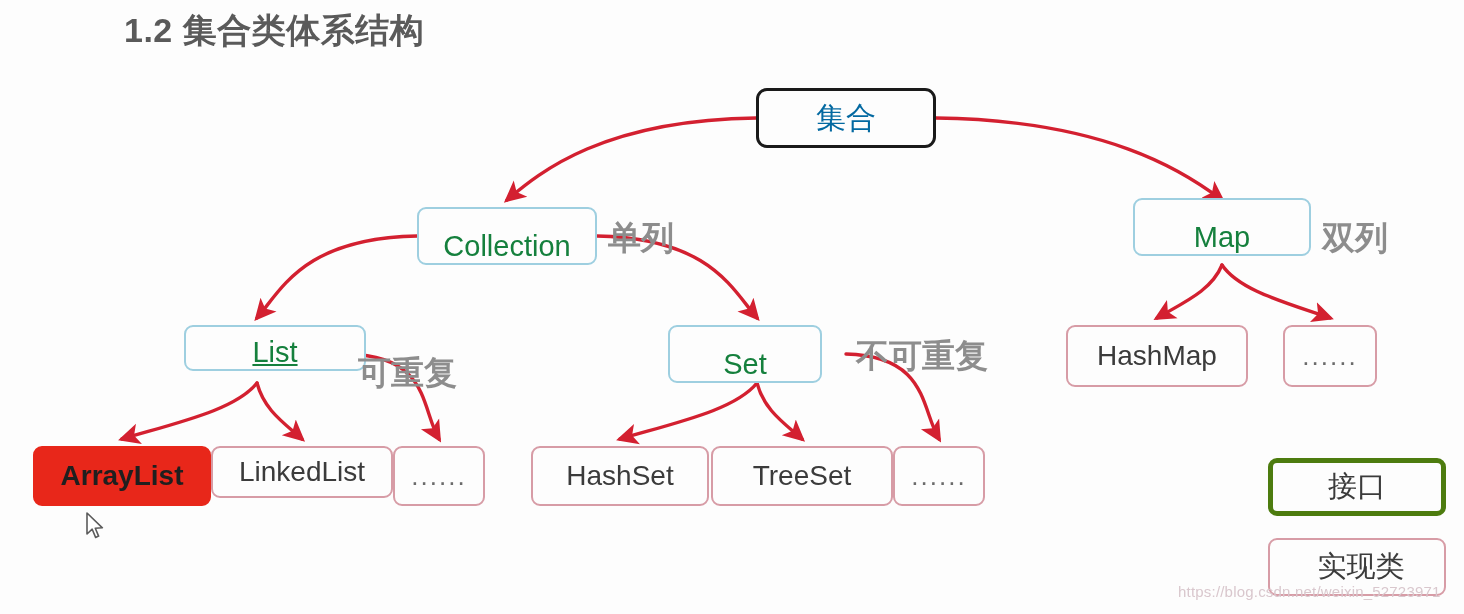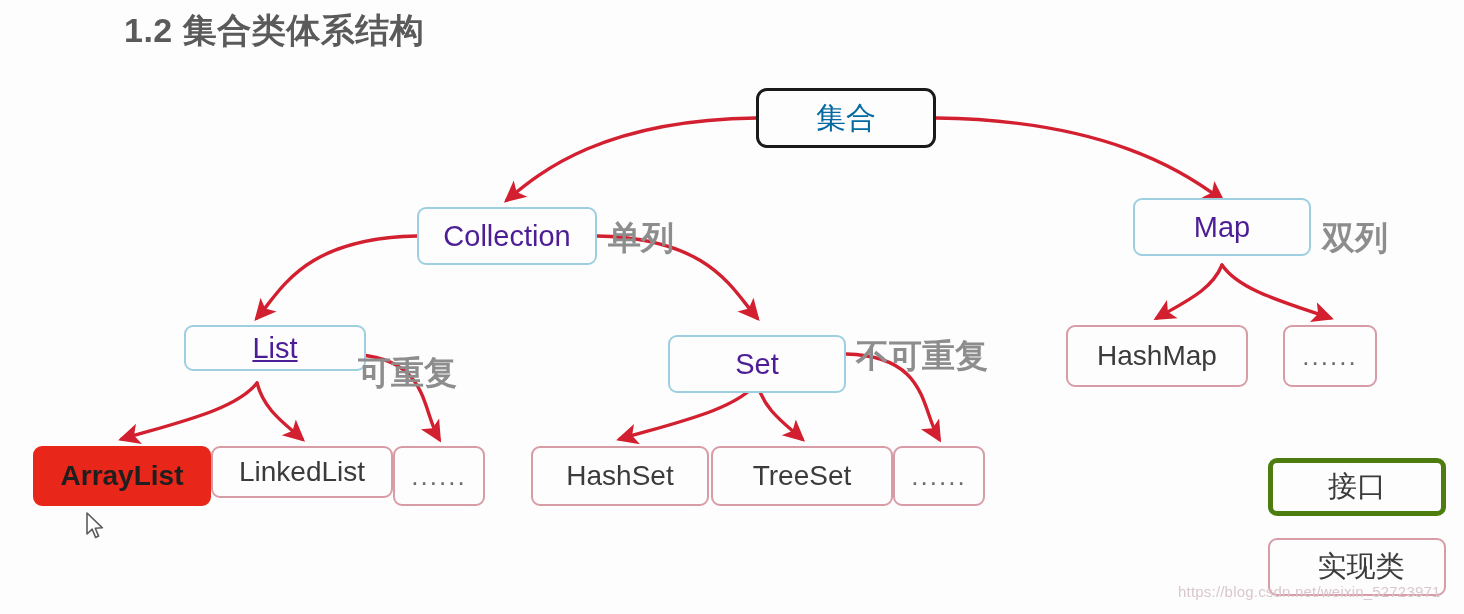--- a/index.html
+++ b/index.html
@@ -50,21 +50,22 @@
   }
   .node.root {
     border: 3px solid #1a1a1a;
     border-radius: 11px;
     font-size: 30px;
     color: #0369a1;
   }
   .node.iface {
     border: 2px solid #9ecfe0;
     font-size: 29px;
-    color: #4c1d95;
+    color: #15803d;
+    align-items: flex-end;
   }
   .node.impl {
     border: 2px solid #d79ca6;
     font-size: 28px;
     color: #3b3b3b;
   }
   .node.impl.highlight {
     background: #e8271a;
     border-color: #e8271a;
     color: #1f1f1f;
@@ -152,21 +153,21 @@
       </div>
       <div class="node iface" style="left: 417px; top: 207px; width: 180px; height: 58px;">
         <span>Collection</span>
       </div>
       <div class="node iface" style="left: 1133px; top: 198px; width: 178px; height: 58px;">
         <span>Map</span>
       </div>
       <div class="node iface" style="left: 184px; top: 325px; width: 182px; height: 46px; text-decoration: underline;">
         <span>List</span>
       </div>
-      <div class="node iface" style="left: 668px; top: 335px; width: 178px; height: 58px;">
+      <div class="node iface" style="left: 668px; top: 325px; width: 154px; height: 58px;">
         <span>Set</span>
       </div>
       <div class="node impl" style="left: 1066px; top: 325px; width: 182px; height: 62px;">
         <span>HashMap</span>
       </div>
       <div class="node impl dots" style="left: 1283px; top: 325px; width: 94px; height: 62px;">
         <span>......</span>
       </div>
       <div class="node impl highlight" style="left: 33px; top: 446px; width: 178px; height: 60px;">
         <span>ArrayList</span>

